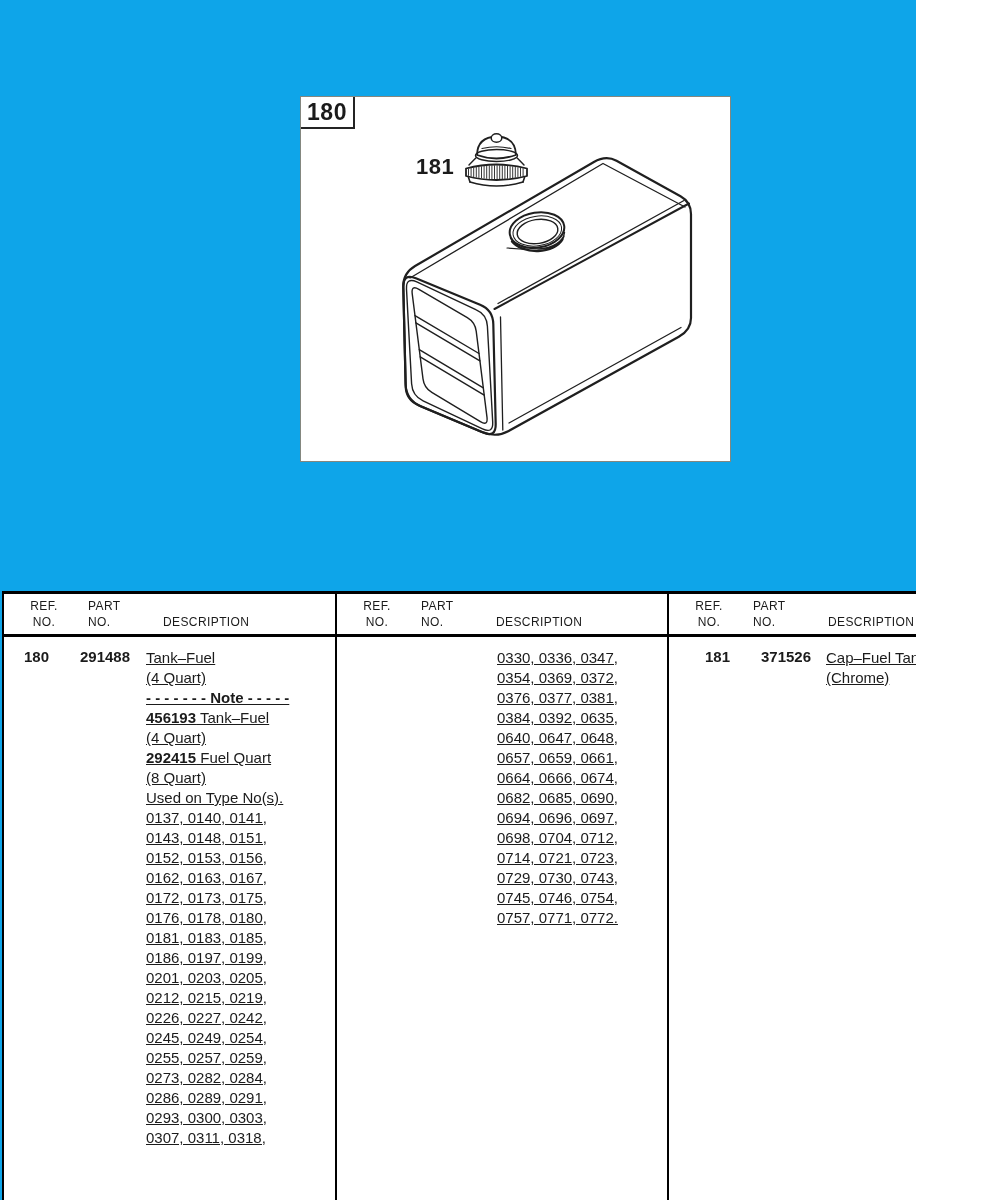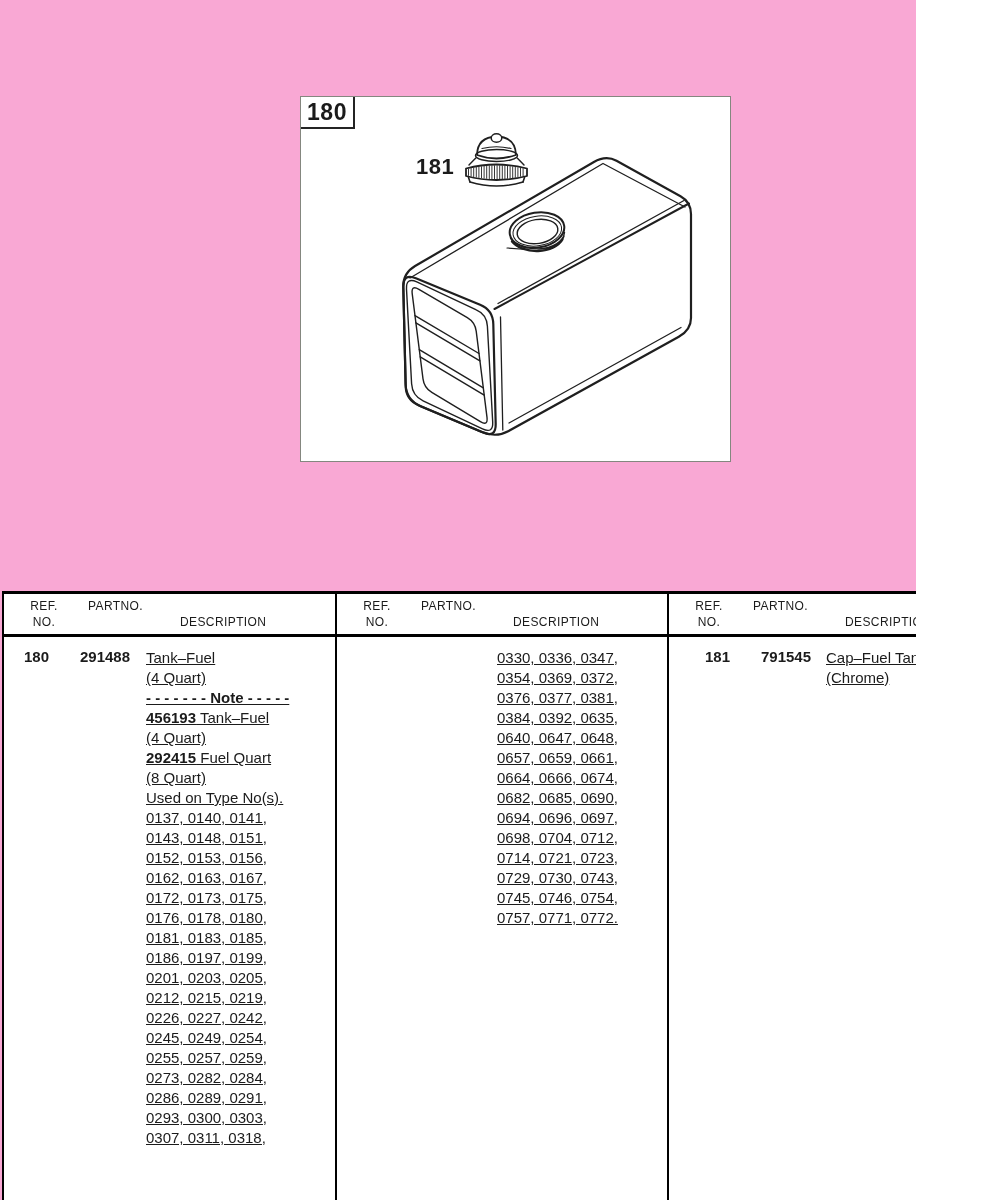--- a/index.html
+++ b/index.html
@@ -1,32 +1,32 @@
 <!DOCTYPE html>
 <html><head>
 <meta charset="utf-8">
 <style>
   html,body{margin:0;padding:0;background:#ffffff;}
   body{width:1000px;height:1200px;font-family:"Liberation Sans", sans-serif;color:#1b1b1b;}
-  .page{position:relative;width:916px;height:1200px;background:#f9a8d4;overflow:hidden;}
+  .page{position:relative;width:916px;height:1200px;background:#0ea5e9;overflow:hidden;}
 
   
   .diagram-box{position:absolute;left:300px;top:96px;width:429px;height:364px;border:1px solid #84877f;background:#ffffff;}
   .diagram-label{position:absolute;left:0;top:0;width:52px;height:30px;border-right:2px solid #242424;border-bottom:2px solid #242424;display:flex;align-items:center;justify-content:center;font-size:23px;font-weight:bold;letter-spacing:0.5px;background:#ffffff;}
   .callout{position:absolute;left:115px;top:57px;font-size:22px;font-weight:bold;letter-spacing:0.5px;}
   svg.tank{position:absolute;left:0;top:0;width:429px;height:364px;}
 
   
   .parts-table{position:absolute;left:2px;top:591px;width:992px;height:609px;border-top:3px solid #000;border-left:2px solid #000;border-right:2px solid #000;display:grid;grid-template-columns:333px 332px 327px;background:#ffffff;}
   .col{position:relative;}
   .col:nth-child(1),.col:nth-child(2){border-right:2px solid #000;}
   .hdr{height:40px;border-bottom:3px solid #000;position:relative;font-size:12px;letter-spacing:0.4px;}
   .hdr-ref{position:absolute;left:18px;top:4px;width:44px;display:flex;flex-direction:column;align-items:center;line-height:16px;}
-  .hdr-part{position:absolute;left:84px;top:4px;width:46px;display:flex;align-items:flex-end;line-height:16px;}
-  .hdr-desc{position:absolute;left:176px;bottom:5px;}
+  .hdr-part{position:absolute;left:84px;top:4px;width:46px;display:flex;flex-direction:column;align-items:flex-start;line-height:16px;}
+  .hdr-desc{position:absolute;left:159px;bottom:5px;}
   .body{position:relative;font-size:15px;}
   .ref-no,.part-no{position:absolute;top:11px;font-weight:bold;white-space:nowrap;}
   .desc{position:absolute;top:11px;line-height:20px;white-space:nowrap;text-decoration:underline;}
   .col:nth-child(1) .ref-no{left:20px}   .col:nth-child(1) .part-no{left:76px}  .col:nth-child(1) .desc{left:142px}
   .col:nth-child(2) .desc{left:160px}
   .col:nth-child(3) .ref-no{left:36px}   .col:nth-child(3) .part-no{left:92px}  .col:nth-child(3) .desc{left:157px}
   .b{font-weight:bold;}
 </style>
 </head>
 <body>
@@ -188,21 +188,21 @@
         <span>NO.</span>
       </div>
       <div class="hdr-part">
         <span>PART</span>
         <span>NO.</span>
       </div>
       <div class="hdr-desc">DESCRIPTION</div>
     </div>
     <div class="body">
       <div class="ref-no">181</div>
-      <div class="part-no">791545</div>
+      <div class="part-no">371526</div>
       <div class="desc">
             <div class="desc-line"><span>Cap–Fuel Tank</span></div>
             <div class="desc-line"><span>(Chrome)</span></div>
           </div>
     </div>
   </div>
 </div>
 
 </div>
 

